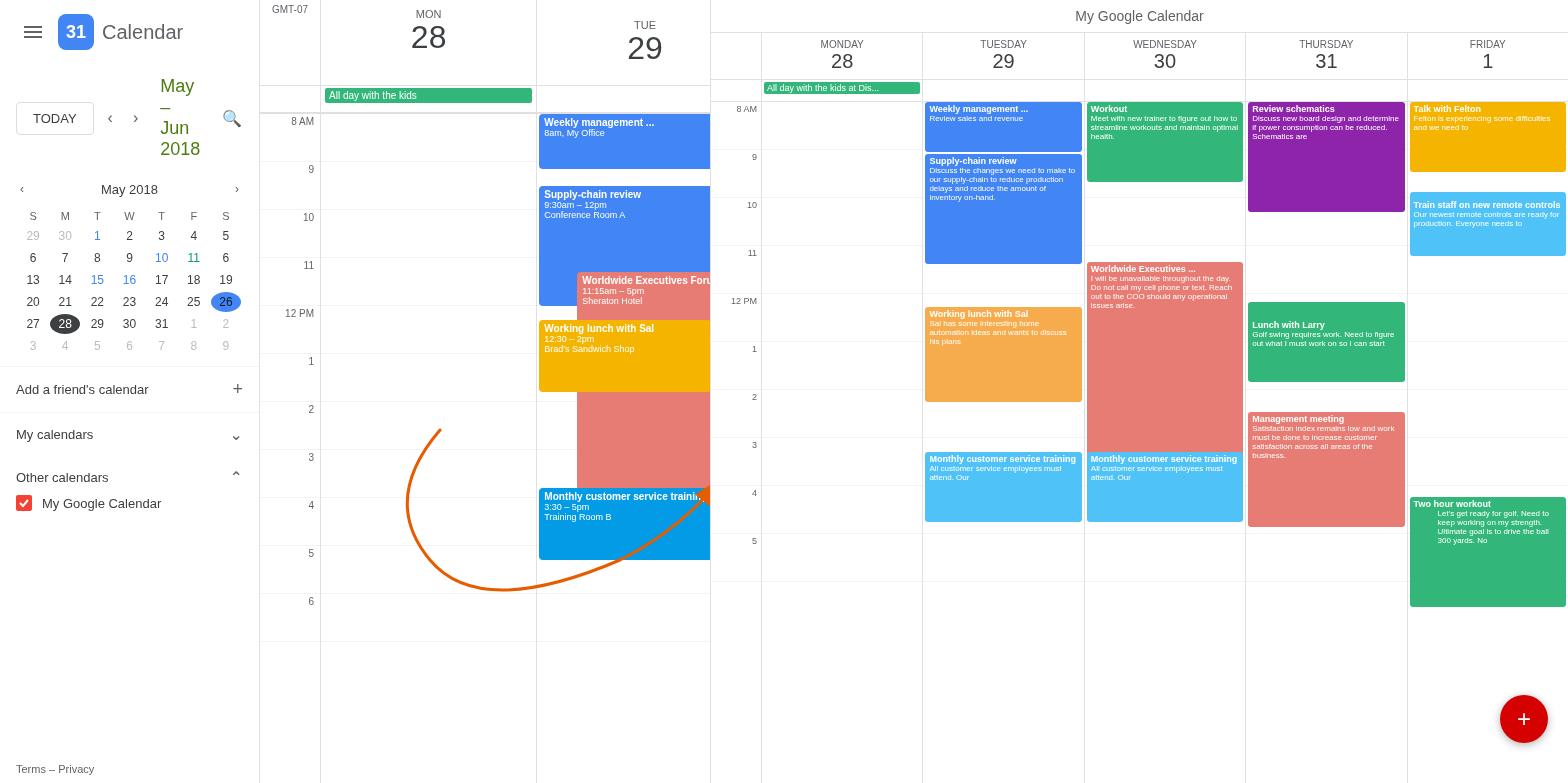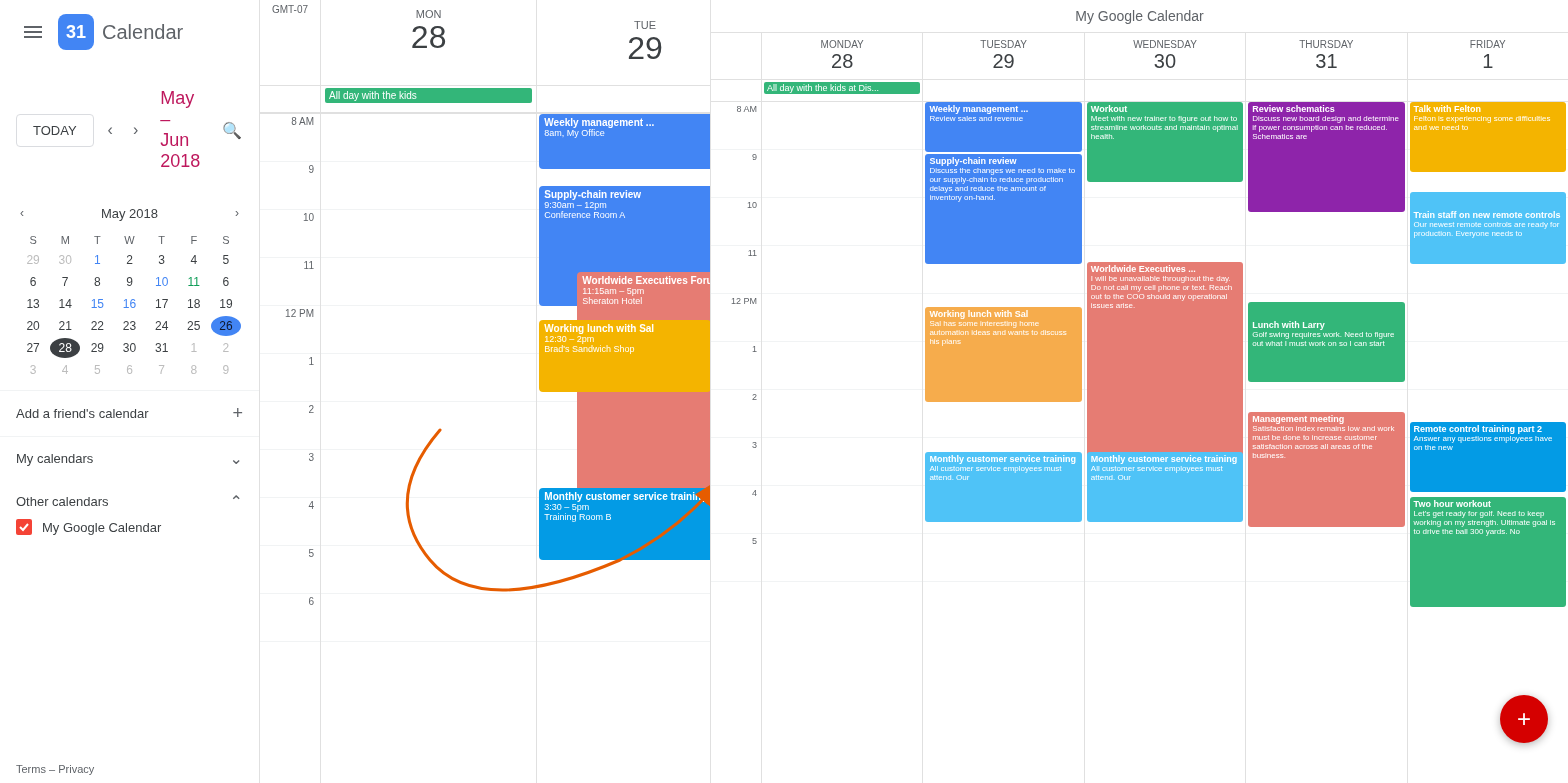--- a/index.html
+++ b/index.html
@@ -68,21 +68,21 @@
     .nav-arrow {
       background: none;
       border: none;
       cursor: pointer;
       padding: 6px;
       border-radius: 50%;
       color: #5f6368;
       font-size: 16px;
       line-height: 1;
     }
-    .current-period { font-size: 18px; color: #be185d; font-weight: 400; margin: 16px 8px; }
+    .current-period { font-size: 18px; color: #4d7c0f; font-weight: 400; margin: 4px 8px; }
     .search-icon-btn { background: none; border: none; cursor: pointer; padding: 6px; border-radius: 50%; color: #5f6368; font-size: 16px; }
 
     
     .mini-calendar {
       padding: 8px 16px;
     }
     .mini-cal-header {
       display: flex;
       align-items: center;
       justify-content: space-between;
@@ -655,31 +655,27 @@
           <div style="height:48px;border-bottom:1px solid #f1f3f4;"></div>
           <div style="height:48px;border-bottom:1px solid #f1f3f4;"></div>
           <div style="height:48px;border-bottom:1px solid #f1f3f4;"></div>
           <div style="height:48px;border-bottom:1px solid #f1f3f4;"></div>
           <div style="height:48px;border-bottom:1px solid #f1f3f4;"></div>
 
           <div style="position:absolute;top:0;left:2px;right:2px;background:#f4b400;border-radius:3px;padding:2px 4px;font-size:9px;color:#fff;height:70px;overflow:hidden;cursor:pointer;">
             <div style="font-weight:600;">Talk with Felton</div>
             <div style="font-size:8px;">Felton is experiencing some difficulties and we need to</div>
           </div>
-          <div style="position:absolute;top:90px;left:2px;right:2px;background:#4fc3f7;border-radius:3px;padding:18px 4px;font-size:9px;color:#fff;height:72px;overflow:hidden;cursor:pointer;">
+          <div style="position:absolute;top:90px;left:2px;right:2px;background:#4fc3f7;border-radius:3px;padding:8px 4px;font-size:9px;color:#fff;height:64px;overflow:hidden;cursor:pointer;">
             <div style="font-weight:600;">Train staff on new remote controls</div>
             <div style="font-size:8px;">Our newest remote controls are ready for production. Everyone needs to</div>
           </div>
-          <div style="position:absolute;top:320px;left:2px;right:2px;background:#039be5;border-radius:3px;padding:2px 4px;font-size:9px;color:#fff;height:70px;overflow:hidden;cursor:pointer;">
-            <div style="font-weight:600;">Remote control training part 2</div>
-            <div style="font-size:8px;">Answer any questions employees have on the new</div>
-          </div>
           <div style="position:absolute;top:395px;left:2px;right:2px;background:#33b679;border-radius:3px;padding:2px 4px;font-size:9px;color:#fff;height:110px;overflow:hidden;cursor:pointer;">
             <div style="font-weight:600;">Two hour workout</div>
-            <div style="font-size:8px;">Let's get ready for golf. Need to keep working on my strength. Ultimate goal is to drive the ball 300 yards. No</div>
+            <div style="font-size:8px;margin-left:24px;">Let's get ready for golf. Need to keep working on my strength. Ultimate goal is to drive the ball 300 yards. No</div>
           </div>
         </div>
       </div>
     </div>
 
     <div class="fab">
       <span>+</span>
     </div>
   </div>
 

